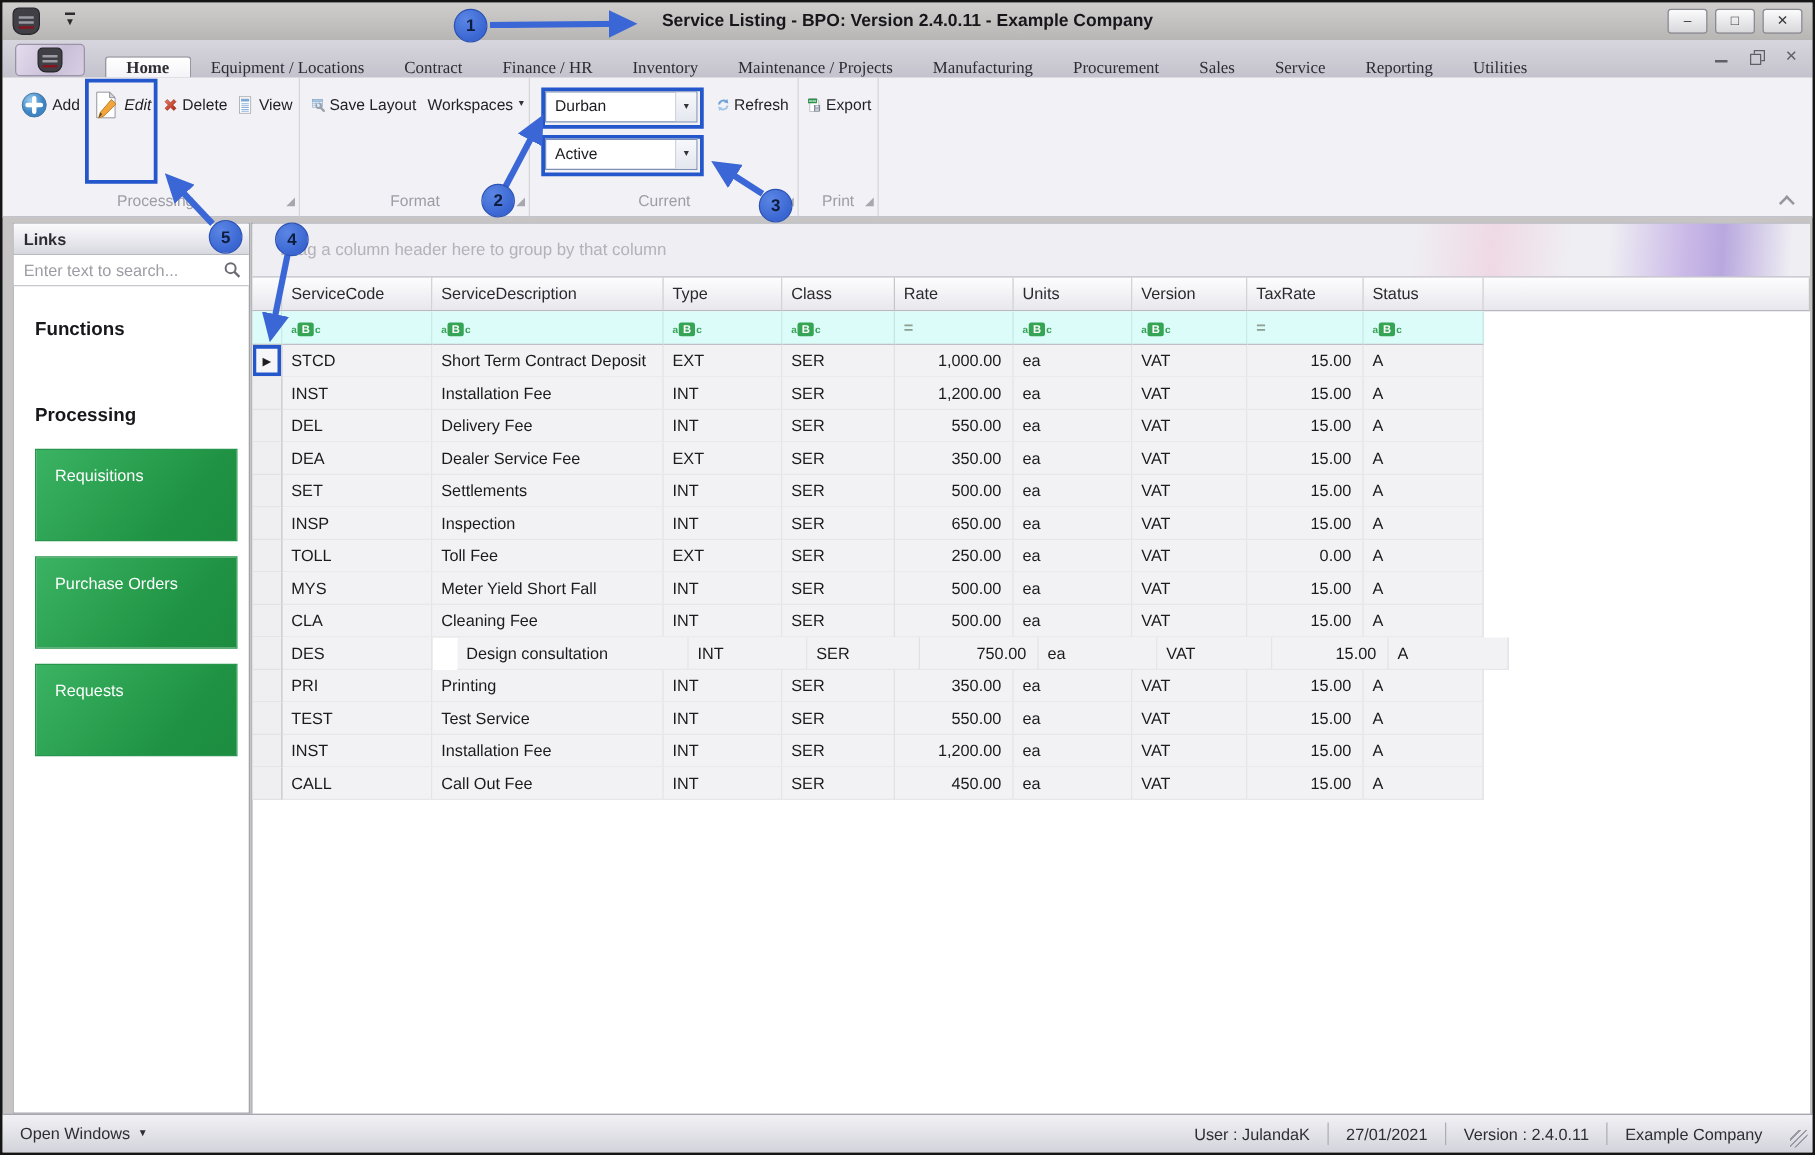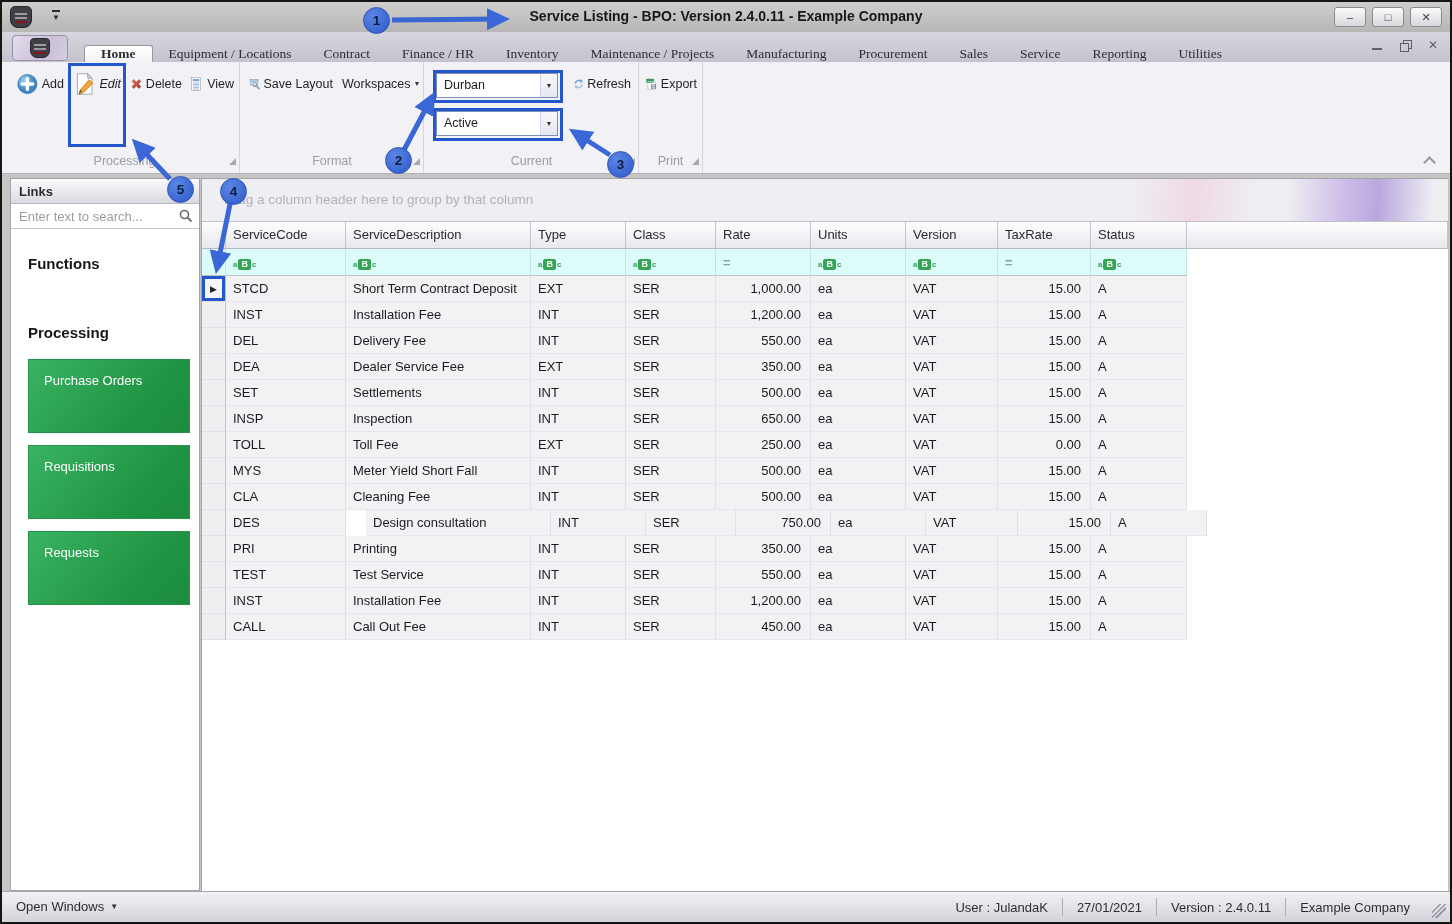--- a/index.html
+++ b/index.html
@@ -285,22 +285,22 @@
     <div class="searchrow">
       <input type="text" placeholder="Enter text to search..." style="">
       <svg class="searchicon" width="14" height="14" viewBox="0 0 14 14">
         <circle cx="5.5" cy="5.5" r="4" fill="none" stroke="#6b6b73" stroke-width="1.6"></circle>
         <path d="M8.5 8.5 L12.5 12.5" stroke="#6b6b73" stroke-width="1.8"></path>
       </svg>
     </div>
     <div id="side-sections">
         <div class="side-heading">Functions</div>
         <div class="side-heading">Processing</div>
+        <div class="side-btn green">Requisitions</div>
         <div class="side-btn green">Purchase Orders</div>
-        <div class="side-btn green">Requisitions</div>
         <div class="side-btn green">Requests</div>
       </div>
   </div>
 
   <div class="gridarea">
     <div class="grouppanel">
       <span class="gp-text">Drag a column header here to group by that column</span>
       <div class="swoosh">
           <i class="sw1"></i>
           <i class="sw2"></i>

